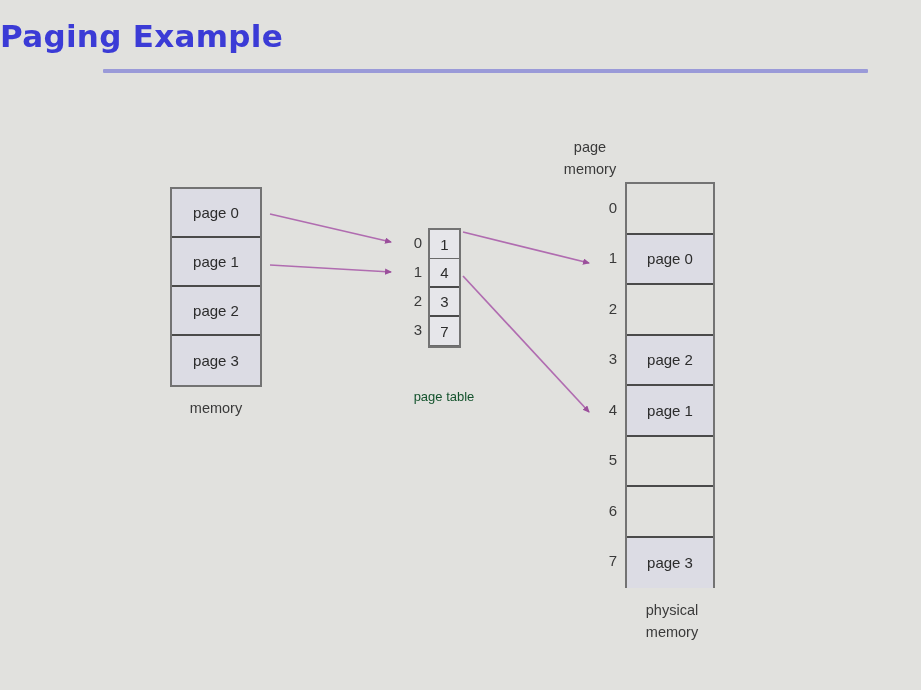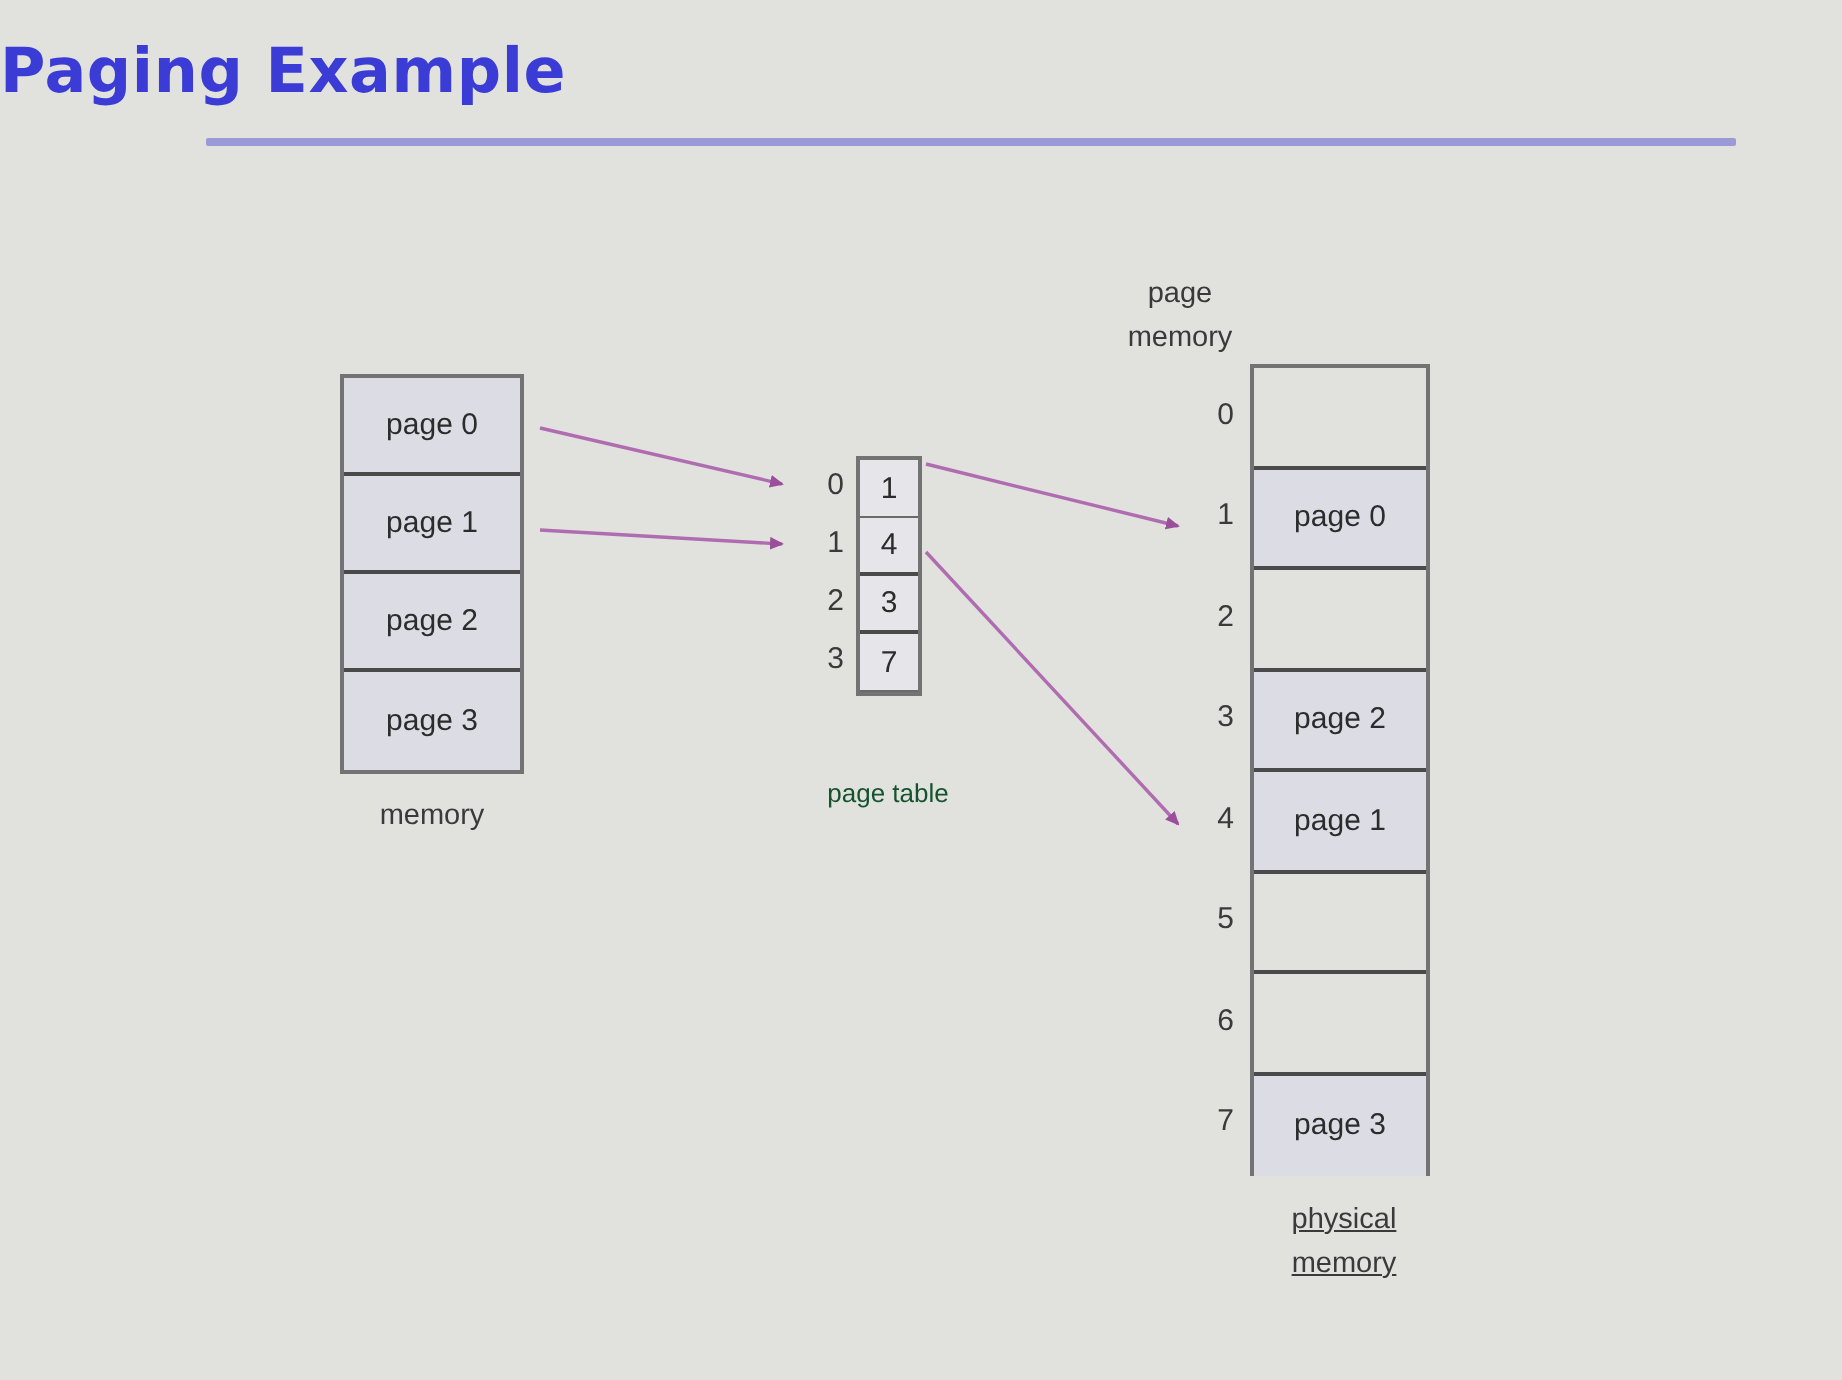--- a/index.html
+++ b/index.html
@@ -169,21 +169,20 @@
   }
   #physical-memory-label {
     position: absolute;
     left: 602px;
     top: 599px;
     width: 140px;
     text-align: center;
     font-size: 14.5px;
     color: #3a3a3a;
     line-height: 22px;
-    text-decoration: underline;
   }
 
   
   #arrows {
     position: absolute;
     left: 0;
     top: 0;
     width: 921px;
     height: 690px;
     pointer-events: none;

